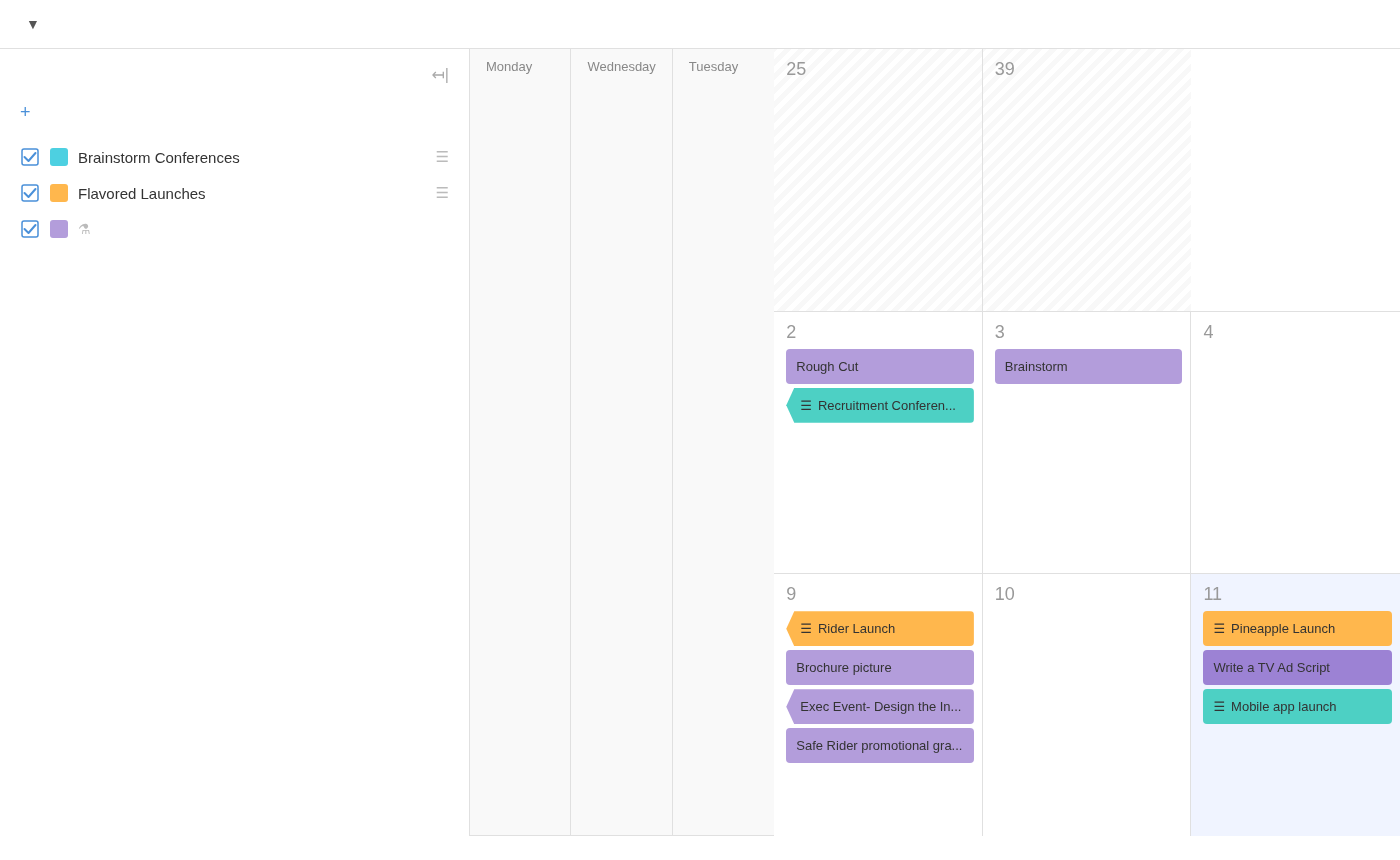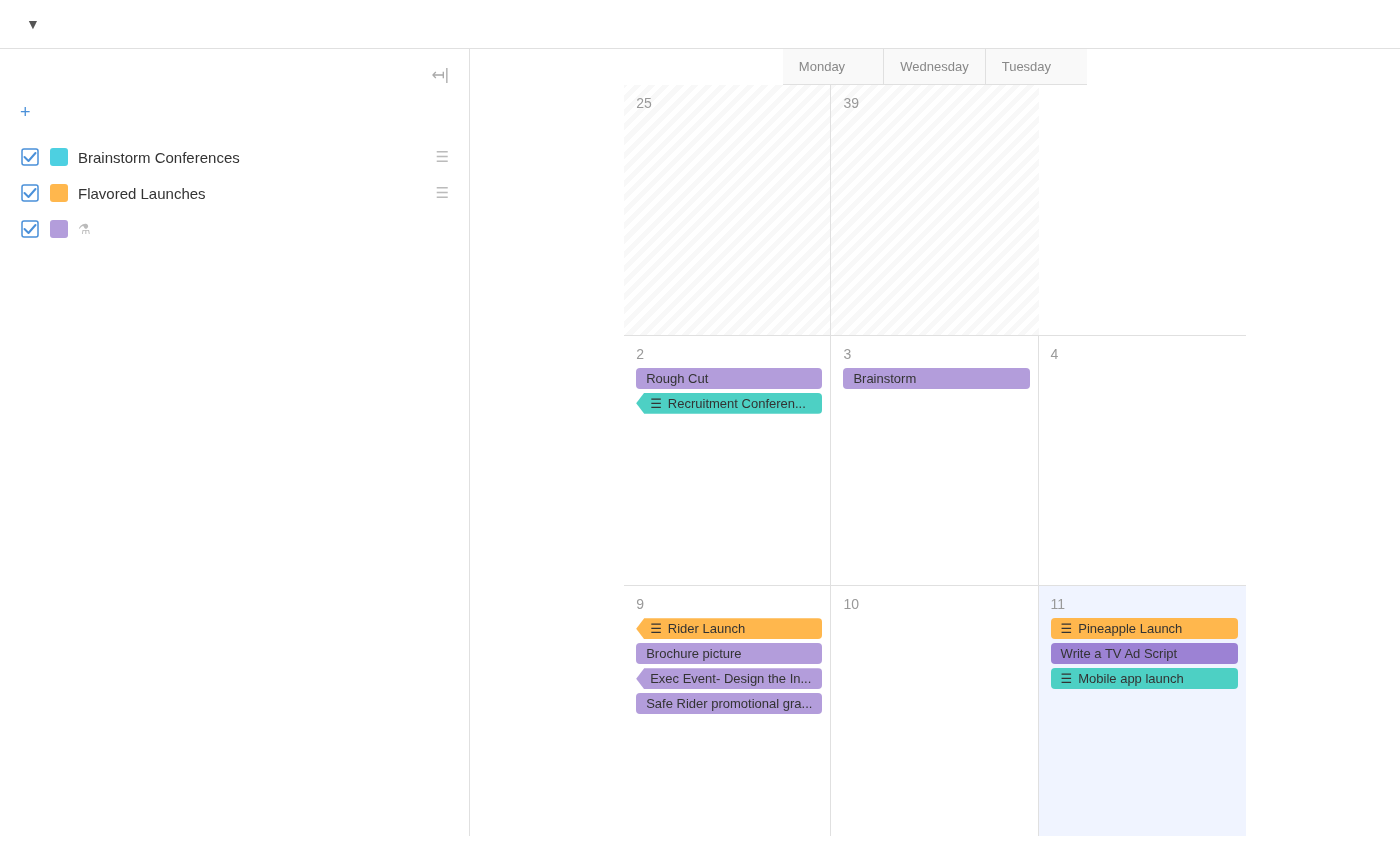--- a/index.html
+++ b/index.html
@@ -128,23 +128,22 @@
     }
     .filter-icon {
       color: #bbb;
       font-size: 14px;
     }
 
     
     .calendar-area {
       flex: 1;
       display: flex;
-      flex-direction: column;
+      flex-direction: row;
       overflow: hidden;
-      align-items: center;
     }
     .day-headers {
       display: grid;
       grid-template-columns: repeat(3, 1fr);
       border-bottom: 1px solid #e0e0e0;
       background: #f9f9f9;
     }
     .day-header {
       padding: 10px 16px;
       font-size: 13px;
@@ -181,29 +180,29 @@
         #f8f8f8,
         #f8f8f8 5px,
         #fff 5px,
         #fff 10px
       );
     }
     .day-cell.highlight {
       background: #f0f4ff;
     }
     .day-number {
-      font-size: 14px;
+      font-size: 18px;
       color: #999;
       margin-bottom: 6px;
     }
 
     
     .event {
       border-radius: 4px;
-      padding: 3px 10px;
+      padding: 10px 10px;
       margin-bottom: 4px;
       font-size: 13px;
       font-weight: 400;
       color: #333;
       cursor: pointer;
       display: flex;
       align-items: center;
       gap: 6px;
       white-space: nowrap;
       overflow: hidden;

